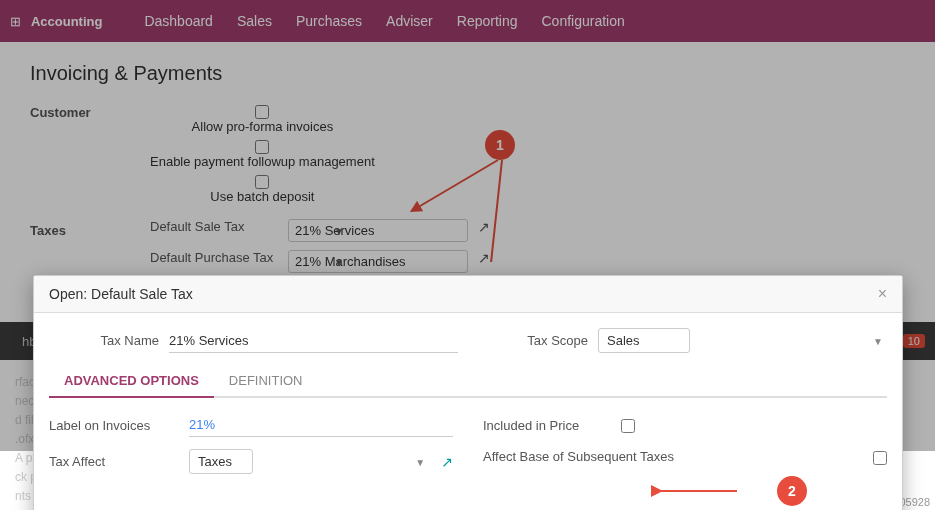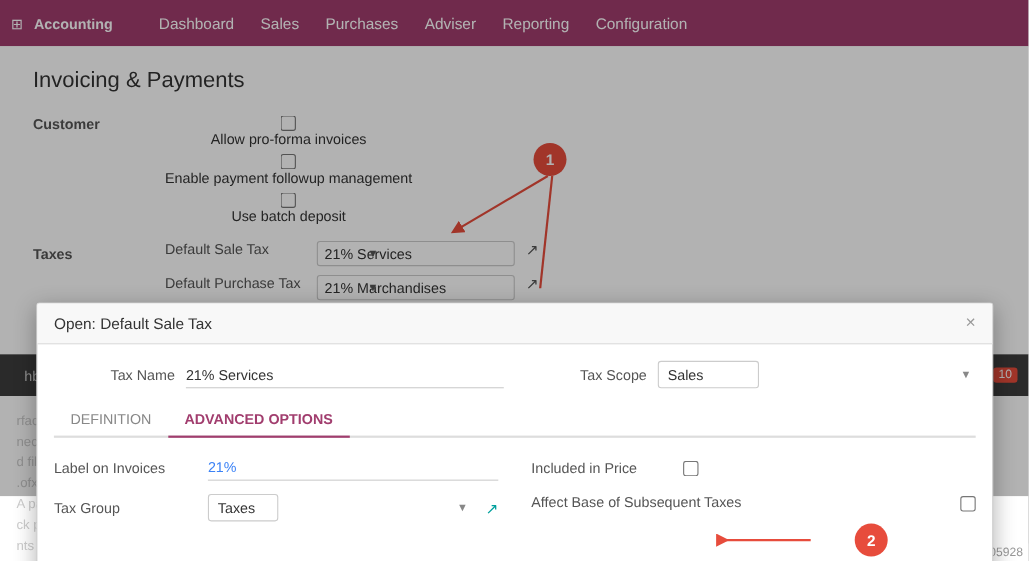--- a/index.html
+++ b/index.html
@@ -388,41 +388,41 @@
               <option>Sales</option>
               <option>Purchases</option>
               <option>None</option>
             </select>
             <span class="select-arrow">▼</span>
           </div>
         </div>
       </div>
 
       <div class="modal-tabs">
+        <div class="modal-tab active">ADVANCED OPTIONS</div>
         <div class="modal-tab">DEFINITION</div>
-        <div class="modal-tab active">ADVANCED OPTIONS</div>
       </div>
 
       <div class="tab-content">
         <div class="tab-form-row">
 
           <div class="tab-form-group">
             <label class="tab-form-label">Label on Invoices</label>
             <input type="text" class="tab-form-input" value="21%" style="">
           </div>
 
           <div class="tab-form-group" style="gap:8px;">
             <label class="tab-form-label">Included in Price</label>
             <input type="checkbox" class="modal-checkbox" style="">
           </div>
         </div>
         <div class="tab-form-row">
 
           <div class="tab-form-group">
-            <label class="tab-form-label">Tax Group</label>
+            <label class="tab-form-label">Tax Affect</label>
             <div class="select-wrapper" style="flex:1;">
               <select class="form-select">
                 <option>Taxes</option>
               </select>
               <span class="select-arrow">▼</span>
             </div>
             <span class="ext-link">↗</span>
           </div>
 
           <div class="tab-form-group" style="gap:8px;align-items:flex-start;">

